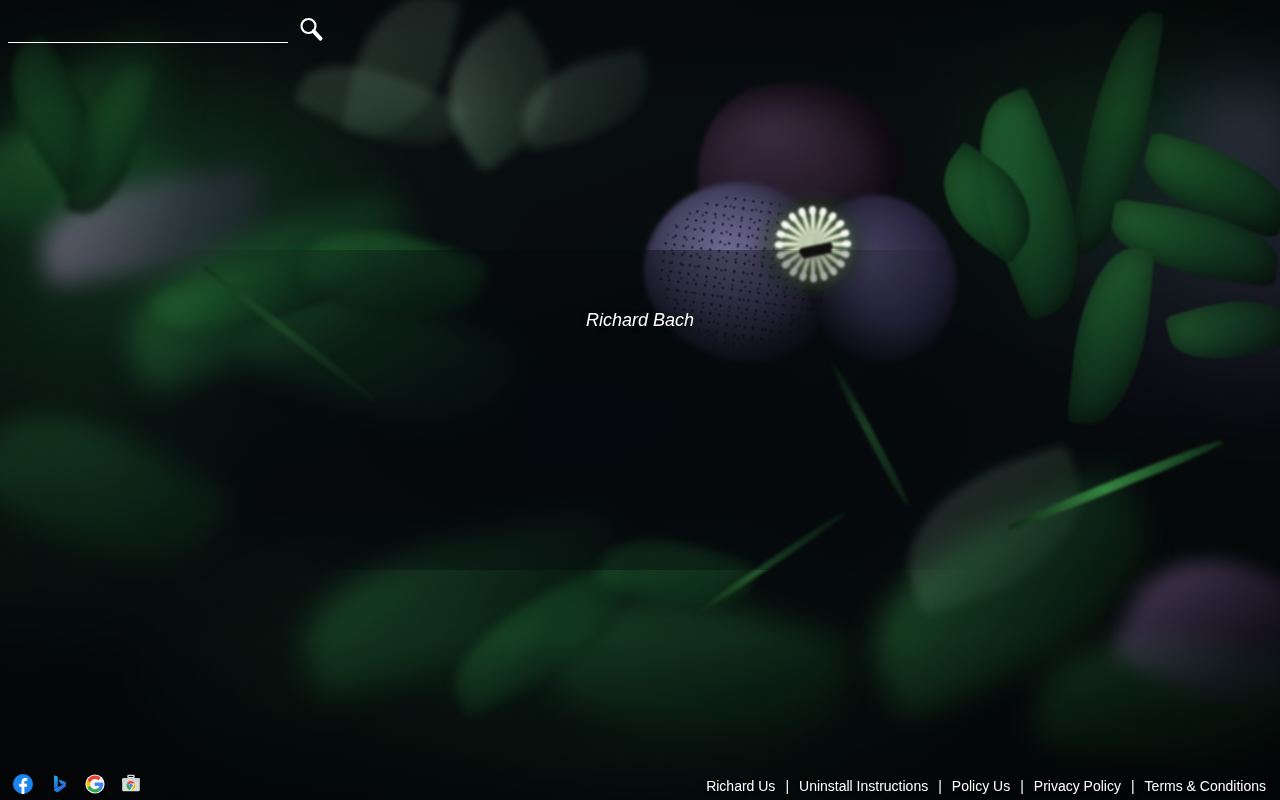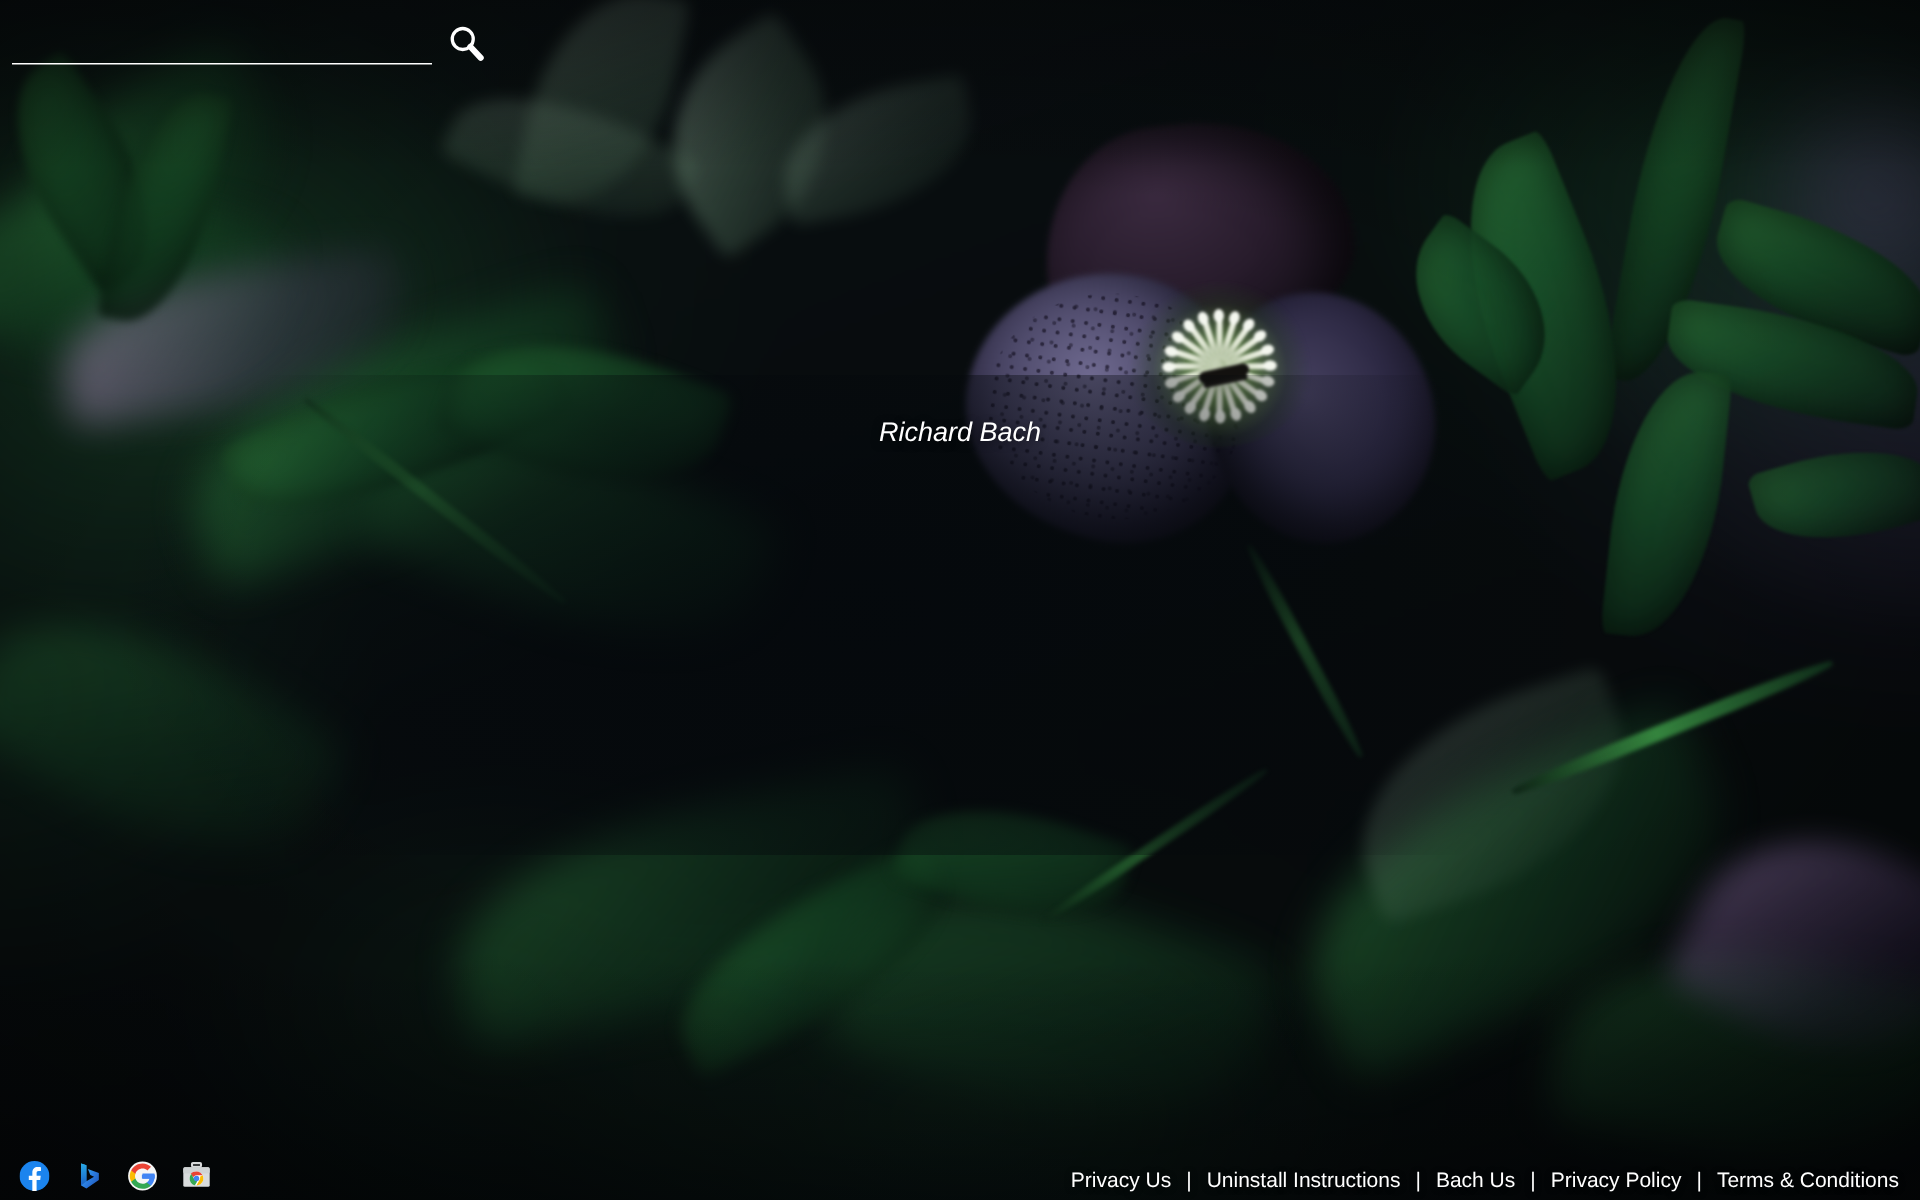--- a/index.html
+++ b/index.html
@@ -230,21 +230,21 @@
     letter-spacing: 2px;
     text-shadow: 0 2px 14px rgba(0,0,0,0.45);
   }
   .quote {
     margin-top: 37px;
     font-size: 19px;
     color: #ffffff;
     text-shadow: 0 1px 6px rgba(0,0,0,0.6);
   }
   .author {
-    margin-top: 2px;
+    margin-top: 34px;
     font-size: 18px;
     font-style: italic;
     color: #ffffff;
     text-shadow: 0 1px 6px rgba(0,0,0,0.6);
   }
 
   
   .shortcuts {
     position: absolute;
     left: 12px; bottom: 5px;
@@ -437,24 +437,24 @@
         <path d="M10 7c1.76 0 3.28 0.98 4.06 2.42H10c-1 0-1.85 0.64-2.17 1.53L6.2 8.52C7.04 7.58 8.45 7 10 7z" fill="#e94435"></path>
         <path d="M5.45 11.6c0-1.1 0.39-2.1 1.04-2.9l2.03 3.5c0.4 0.72 1.15 1.2 2.02 1.24l-1.6 2.78c-1.95-0.55-3.49-2.3-3.49-4.62z" fill="#35a853"></path>
         <path d="M14.06 9.42c0.32 0.66 0.49 1.4 0.49 2.18 0 2.52-2.04 4.56-4.55 4.56l2.04-3.52c0.44-0.6 0.56-1.36 0.3-2.06z" fill="#fabd05"></path>
         <circle cx="10" cy="11.6" r="1.84" fill="#4285f4"></circle>
       </svg>
     </div>
 
   </div>
 
   <div class="footer">
-    <a>Privacy Us</a>
+    <a>Richard Us</a>
     <span class="sep">|</span>
     <a>Uninstall Instructions</a>
     <span class="sep">|</span>
-    <a>Bach Us</a>
+    <a>Policy Us</a>
     <span class="sep">|</span>
     <a>Privacy Policy</a>
     <span class="sep">|</span>
     <a>Terms &amp; Conditions</a>
   </div>
 
 </div>
 
 </body></html>

